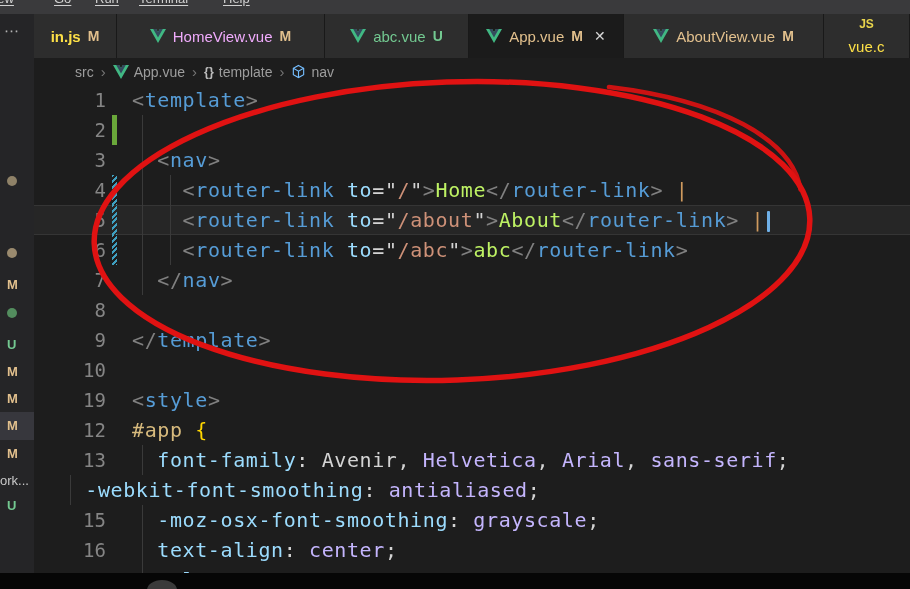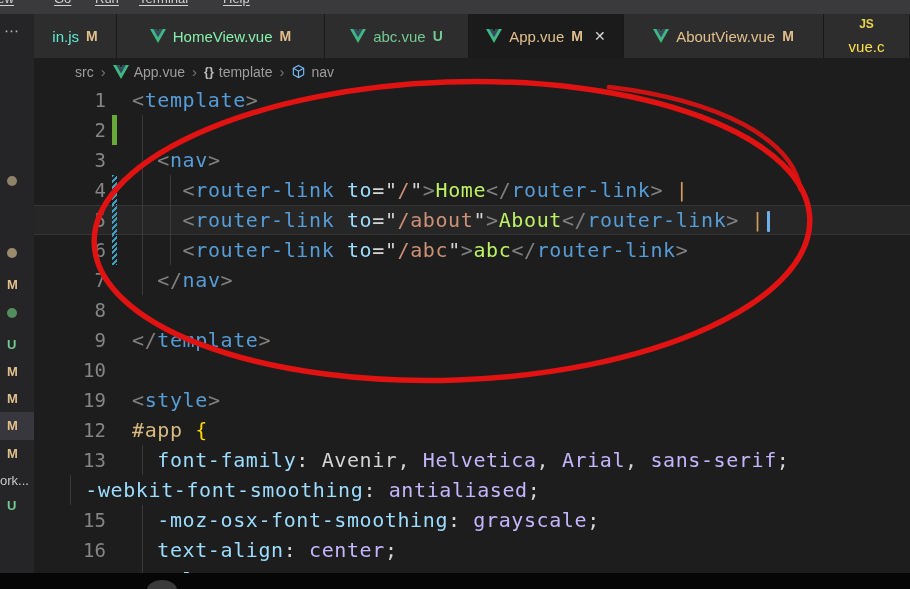--- a/index.html
+++ b/index.html
@@ -89,29 +89,29 @@
     <span class="badge-letter" style="color: rgb(226, 192, 141); top: 350px;">M</span>
     <span class="badge-letter" style="color: rgb(226, 192, 141); top: 377px;">M</span>
     <span class="badge-letter" style="color: rgb(226, 192, 141); top: 404px;">M</span>
     <span class="badge-letter" style="color: rgb(226, 192, 141); top: 432px;">M</span>
     <span class="badge-label" style="color: rgb(201, 201, 201); top: 459px;">ork...</span>
     <span class="badge-letter" style="color: rgb(115, 201, 145); top: 484px;">U</span>
   </div>
 
 <div id="tabbar">
     <div class="tab" style="width: 83px;">
-      <span class="tab-label" style="color: #5eead4;">in.js</span>
+      <span class="tab-label" style="color: #fde047; font-weight: bold;">in.js</span>
       <span class="tab-badge" style="color: rgb(226, 192, 141);">M</span>
     </div>
     <div class="tab" style="width: 208px;">
       <svg width="16" height="14" viewBox="0 0 261 226">
         <path fill="#41b883" d="M161 0l-30.5 52.9L100 0H0l130.5 226L261 0z"></path>
         <path fill="#35495e" d="M161 0l-30.5 52.9L100 0H52.2l78.3 135.6L208.8 0z"></path>
       </svg>
-      <span class="tab-label" style="color: #86efac;">HomeView.vue</span>
+      <span class="tab-label" style="color: #f0abfc;">HomeView.vue</span>
       <span class="tab-badge" style="color: rgb(226, 192, 141);">M</span>
     </div>
     <div class="tab" style="width: 144px;">
       <svg width="16" height="14" viewBox="0 0 261 226">
         <path fill="#41b883" d="M161 0l-30.5 52.9L100 0H0l130.5 226L261 0z"></path>
         <path fill="#35495e" d="M161 0l-30.5 52.9L100 0H52.2l78.3 135.6L208.8 0z"></path>
       </svg>
       <span class="tab-label" style="color: rgb(115, 201, 145);">abc.vue</span>
       <span class="tab-badge" style="color: rgb(115, 201, 145);">U</span>
     </div>

